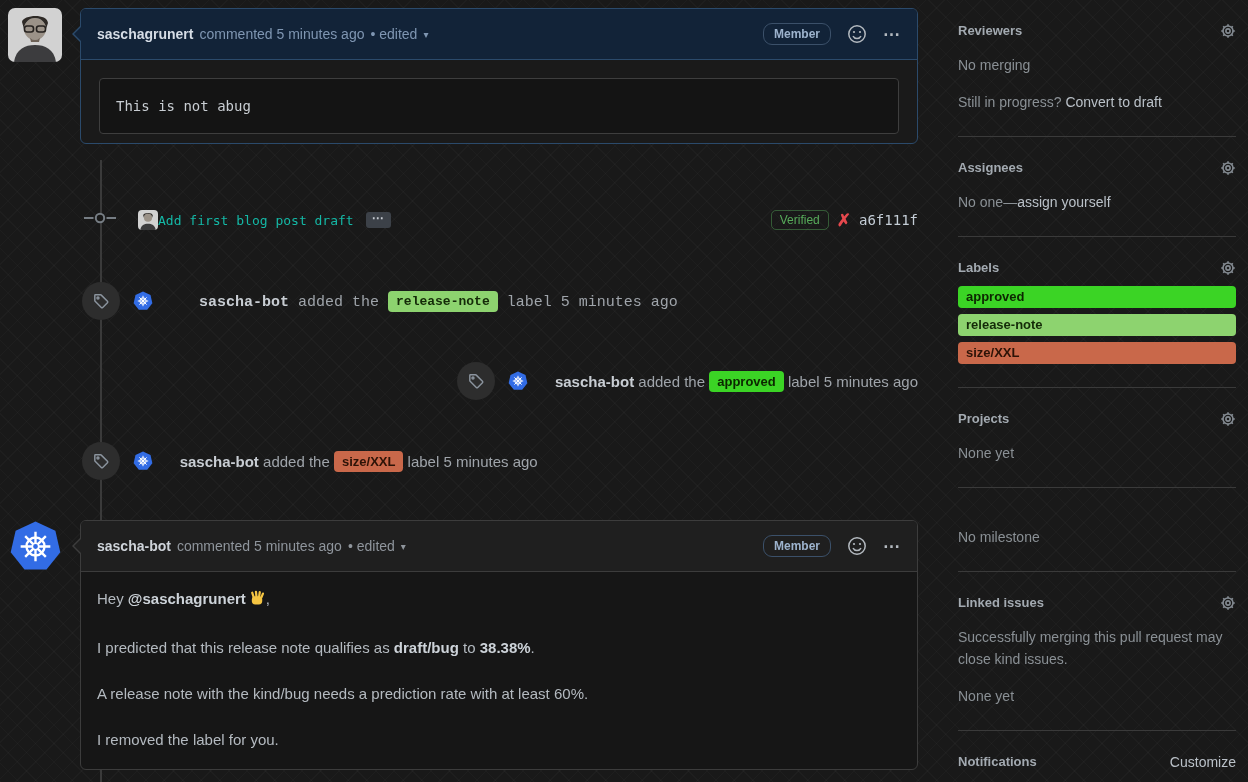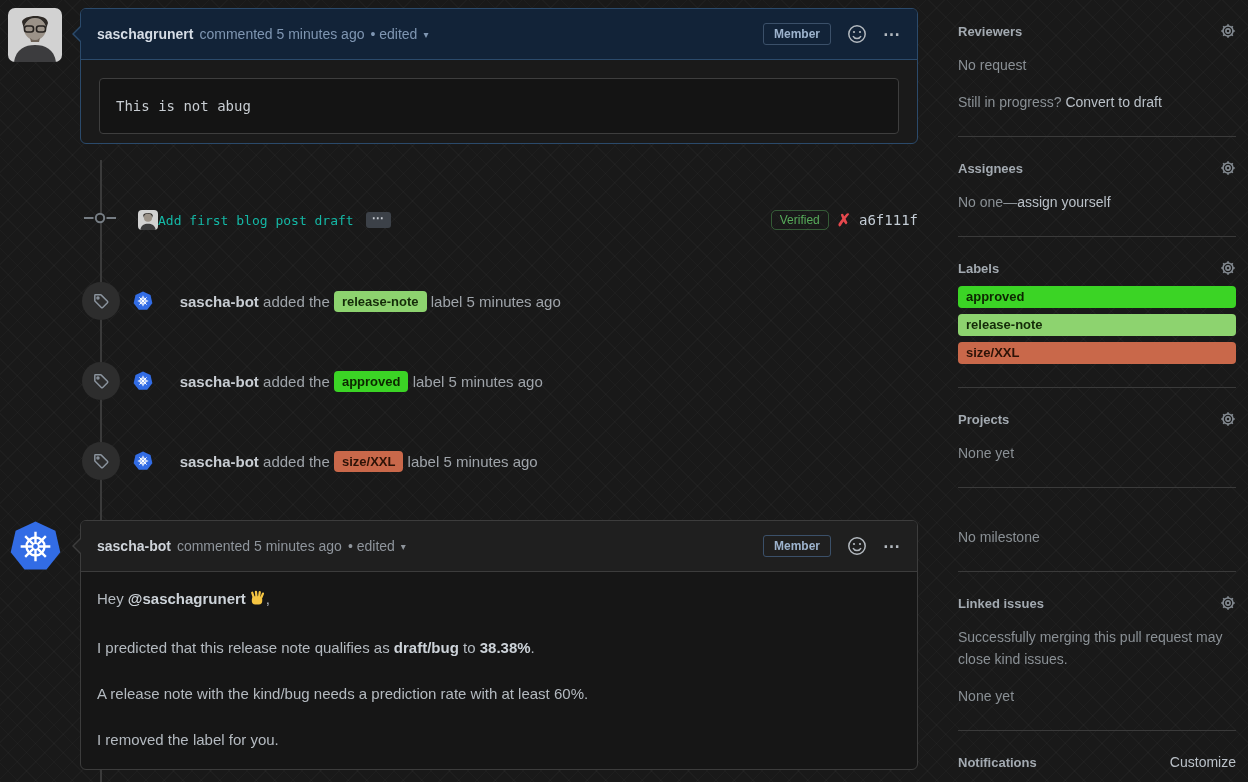--- a/index.html
+++ b/index.html
@@ -34,21 +34,21 @@
   .c-header { height:51px; display:flex; align-items:center; padding:0 16px;
               border-radius:5px 5px 0 0; font-size:14px; position:relative; }
   #comment1 .c-header { background:#122338; border-bottom:1px solid #2b4a6b; color:#7f96b2; }
   #comment2 .c-header { background:#1f1f1f; border-bottom:1px solid #3c3c3c; color:#8f959c; }
   #comment1 .c-author { color:#d6dde6; font-weight:bold; margin-right:6px; }
   #comment2 .c-author { color:#cfd4da; font-weight:bold; margin-right:6px; }
   .c-meta { margin-right:6px; }
   .c-caret { font-size:10px; position:relative; top:0px; }
   .c-right { margin-left:auto; display:flex; align-items:center; gap:16px; }
   .member-badge { border:1px solid #3b5069; color:#9db3cd; font-weight:bold; font-size:12px;
-                  padding:3px 10px; border-radius:3px; }
+                  padding:3px 10px; border-radius:9px; }
   .kebab { font-size:17px; font-weight:bold; color:#b3b9bf; letter-spacing:1px; cursor:pointer; }
   .c-arrow-outer { position:absolute; left:-9px; top:17px; width:0; height:0;
                    border:8px solid transparent; border-left:none; }
   .c-arrow-inner { position:absolute; left:-7px; top:18px; width:0; height:0;
                    border:7px solid transparent; border-left:none; }
   #comment1 .c-arrow-outer { border-right-color:#2b4a6b; }
   #comment1 .c-arrow-inner { border-right-color:#122338; }
   #comment2 .c-arrow-outer { border-right-color:#3c3c3c; }
   #comment2 .c-arrow-inner { border-right-color:#1f1f1f; }
 
@@ -72,34 +72,34 @@
   .commit-right { margin-left:auto; display:flex; align-items:center; gap:8px; }
   .verified-badge { color:#57ab5a; border:1px solid rgba(87,171,90,0.45); border-radius:5px;
                     font-size:12px; padding:2px 8px; }
   .x-mark { color:#e5484d; font-size:17px; font-weight:bold; line-height:1; }
   .commit-sha { font-size:14px; color:#c4cdd6; }
   .commit-row .avatar-small { margin-left:22px; }
 
   
   .event-row { position:absolute; left:80px; width:838px; height:40px;
                display:flex; align-items:center; font-size:15px; color:#9fa4aa; }
-  #event0 { top:281px; } #event1 { top:361px; } #event2 { top:441px; }
+  #event0 { top:281px;font-family:Liberation Mono, monospace; } #event1 { top:361px;justify-content:flex-end; } #event2 { top:441px; }
   .event-badge { width:38px; height:38px; border-radius:50%; background:#2d2d2d;
                  margin-left:2px; flex:none; display:flex; align-items:center; justify-content:center; }
   .event-row .avatar-small { margin-left:13px; }
   .evt-text { margin-left:10px; white-space:pre-wrap; }
   .evt-actor { color:#c8cdd3; font-weight:bold; }
   .label-pill { display:inline-block; font-size:13px; font-weight:bold; padding:3px 8px;
                 border-radius:4px; vertical-align:1px; cursor:pointer; }
 
   
   .sidebar { position:absolute; left:958px; top:0; width:278px; }
   .sb-section { border-bottom:1px solid #3a3a3a; padding:23px 0; }
   .sb-section:last-child { border-bottom:none; }
-  .sb-title-row { display:flex; align-items:center; justify-content:space-between; }
+  .sb-title-row { display:flex; justify-content:space-between; }
   .sb-title { font-size:13px; font-weight:bold; color:#a3aab1; }
   .sb-gear { cursor:pointer; display:flex; }
   .sb-line { font-size:14px; color:#8a9095; margin-top:15px; line-height:22px; }
   .sb-link { color:#bac1c8; cursor:pointer; }
   .sb-label { height:22px; line-height:22px; padding:0 8px; border-radius:4px;
               font-size:13px; font-weight:bold; margin-top:6px; cursor:pointer; }
   .sb-labels-wrap { margin-top:10px; }
   #sb-notifications .sb-title-row .sb-link { font-size:14px; }
 </style>
 </head>
@@ -290,21 +290,21 @@
     <div class="sb-title-row">
       <span class="sb-title">Reviewers</span>
       <span class="sb-gear">
         <svg width="16" height="16" viewBox="0 0 16 16" fill="none" stroke="#848b92" stroke-width="1.6">
           <circle cx="8" cy="8" r="2.1"></circle>
             <circle cx="8" cy="8" r="5"></circle>
           <path d="M8 1.2v2M8 12.8v2M1.2 8h2M12.8 8h2M3.2 3.2l1.4 1.4M11.4 11.4l1.4 1.4M12.8 3.2l-1.4 1.4M4.6 11.4l-1.4 1.4"></path>
         </svg>
       </span>
     </div>
-    <div class="sb-line">No request</div>
+    <div class="sb-line">No merging</div>
     <div class="sb-line"><span>Still in progress? </span><span class="sb-link">Convert to draft</span></div>
   </div>
 
   <div class="sb-section">
     <div class="sb-title-row">
       <span class="sb-title">Assignees</span>
       <span class="sb-gear">
         <svg width="16" height="16" viewBox="0 0 16 16" fill="none" stroke="#848b92" stroke-width="1.6">
           <circle cx="8" cy="8" r="2.1"></circle>
             <circle cx="8" cy="8" r="5"></circle>

